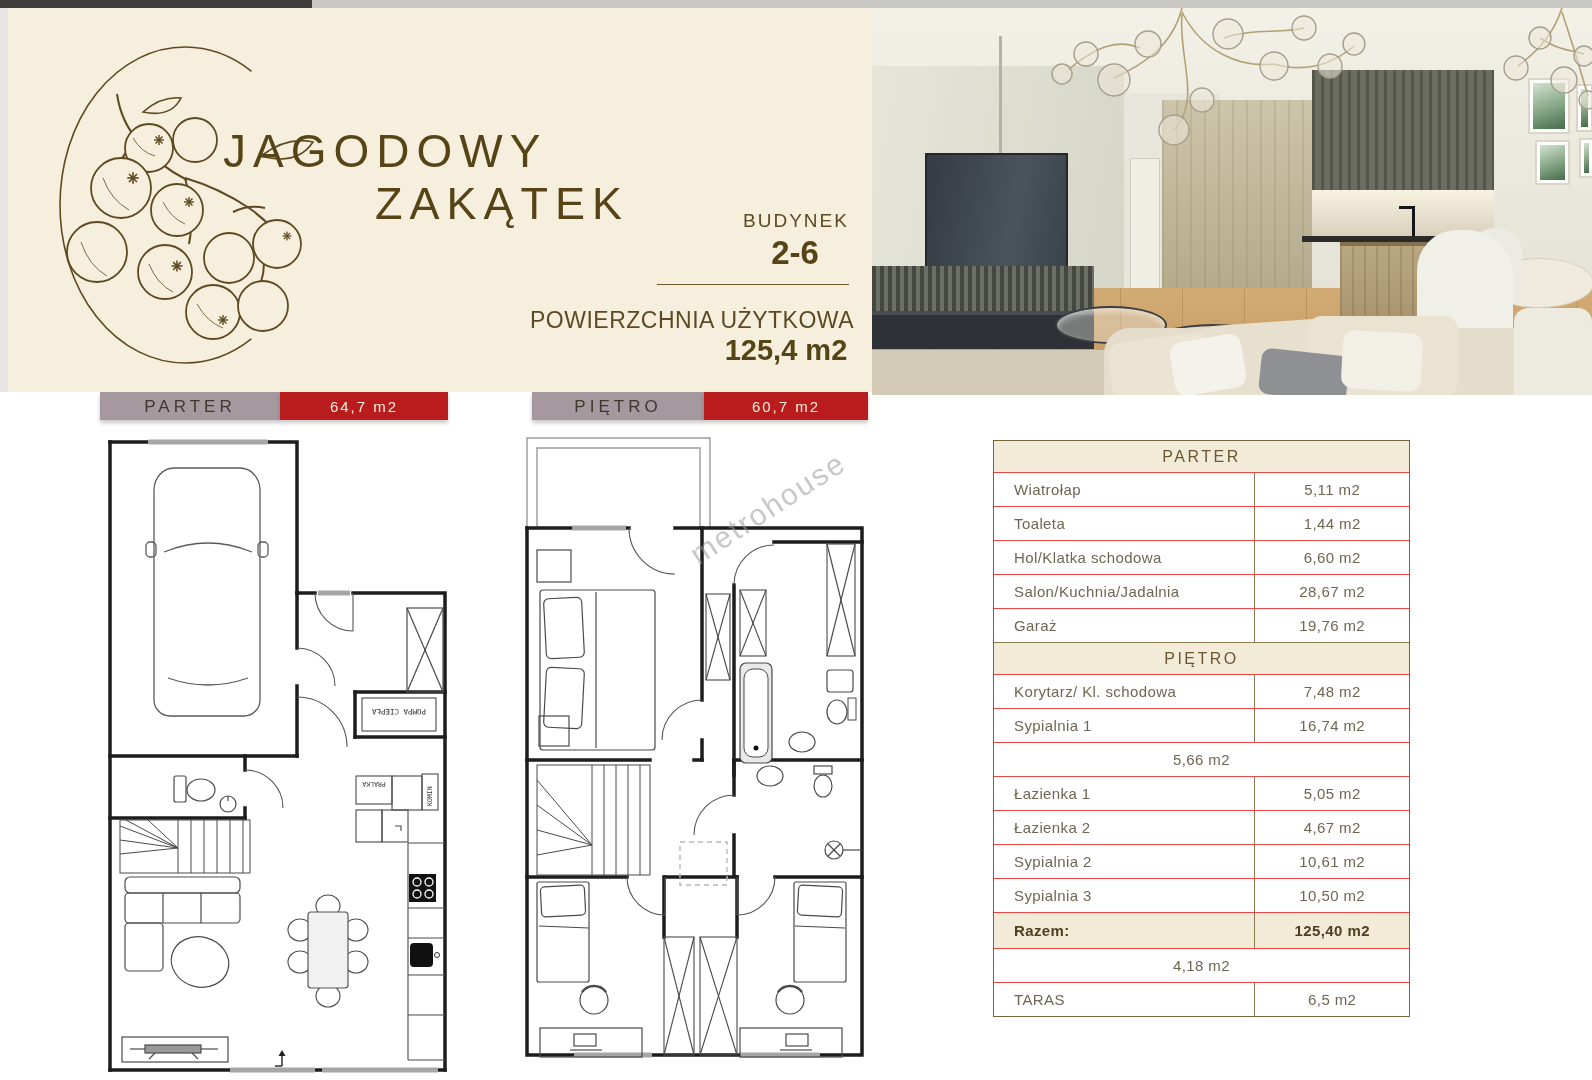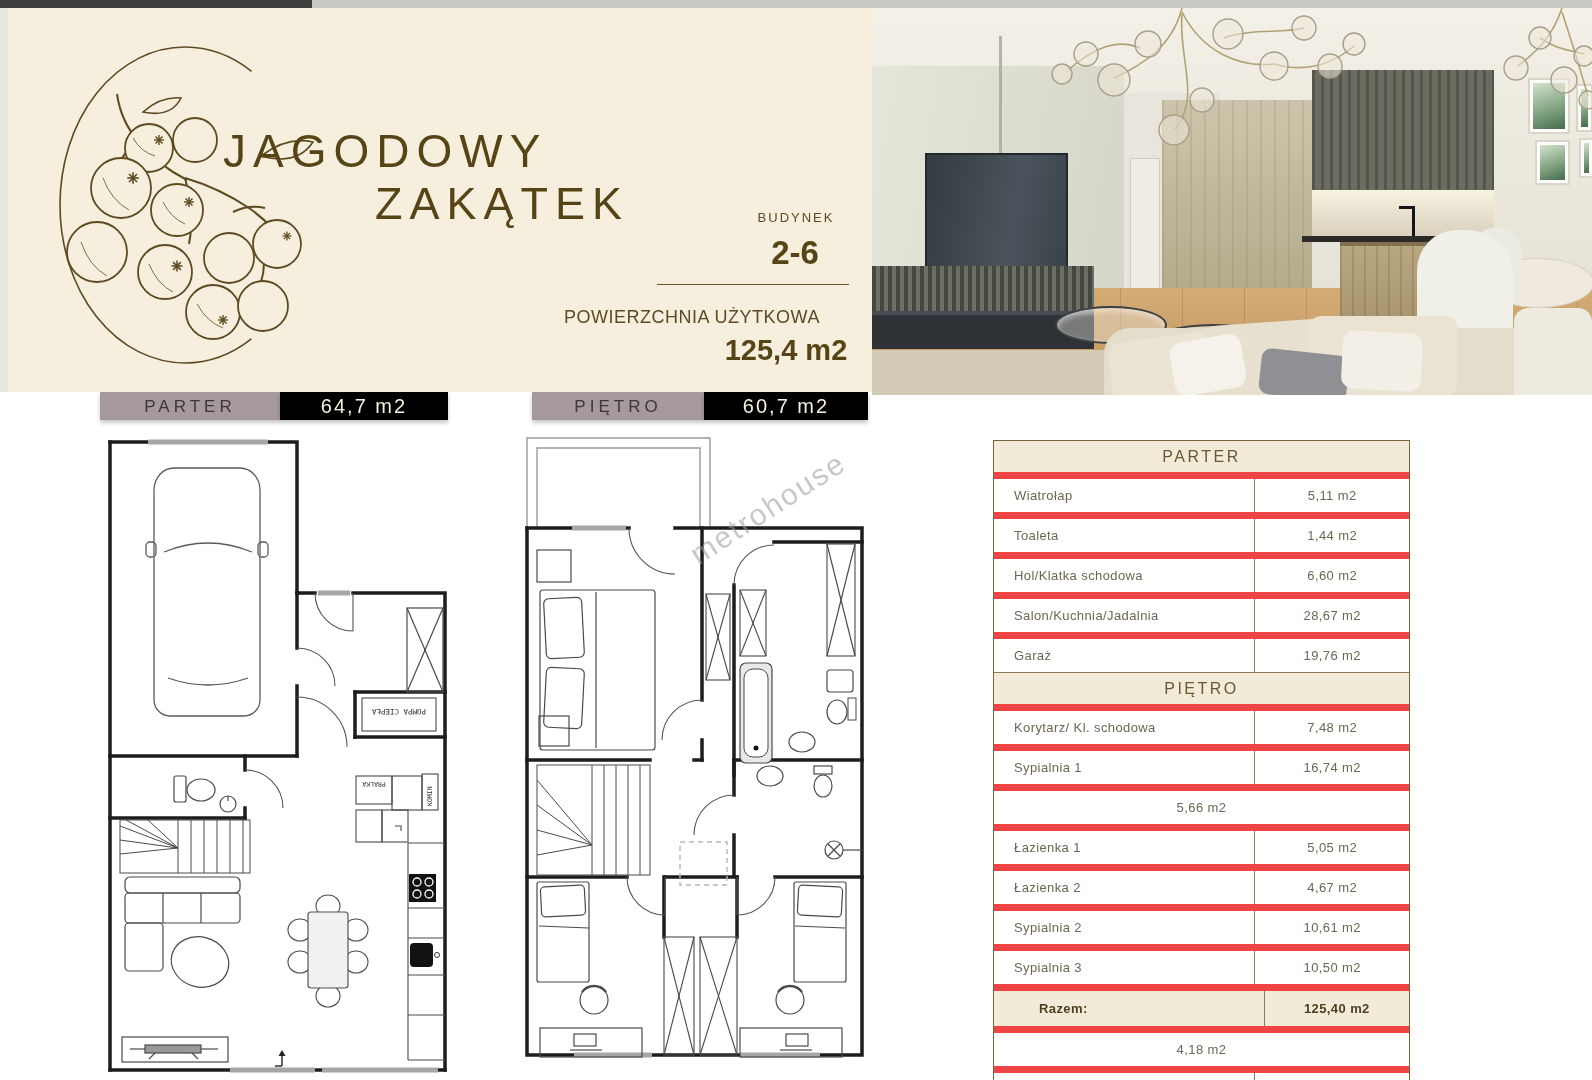--- a/index.html
+++ b/index.html
@@ -10,31 +10,31 @@
   
   .edge-top-dark{left:0;top:0;width:312px;height:8px;background:#3f3e3c;}
   .edge-top-light{left:312px;top:0;width:1280px;height:8px;background:#c9c8c5;}
   .edge-left{left:0;top:8px;width:8px;height:384px;background:#e7e6e2;}
 
   
   .banner{left:8px;top:8px;width:864px;height:384px;background:#f6efde;}
   .brand-line{position:absolute;color:#574416;font-weight:400;margin-left:16px;}
   .brand-1{left:199px;top:116px;font-size:46px;letter-spacing:7px;}
   .brand-2{left:199px;top:170px;width:406px;text-align:right;font-size:45px;letter-spacing:7px;}
-  .bud-label{top:202px;font-size:13px;letter-spacing:2px;color:#5c4a22;}
+  .bud-label{top:202px;font-size:19px;letter-spacing:2px;color:#5c4a22;}
   .bud-number{top:226px;font-size:33px;font-weight:bold;color:#574416;}
   .divider{left:649px;top:276px;width:192px;height:0;border-top:1.5px solid #6c582c;}
-  .area-label{top:299px;font-size:18px;letter-spacing:.5px;color:#5c4a22;}
+  .area-label{top:299px;font-size:23px;letter-spacing:.5px;color:#5c4a22;}
   .area-value{top:326px;font-size:29px;font-weight:bold;color:#574416;}
   .cx{transform:translateX(-50%);white-space:nowrap;}
 
   
   .tag{top:392px;height:28px;line-height:29px;text-align:center;box-shadow:0 3px 4px rgba(0,0,0,.22);}
   .tag-name{background:#a6989f;color:#3e382e;font-size:17px;letter-spacing:4px;}
-  .tag-area{background:#000000;color:#f6efdf;font-size:20px;letter-spacing:2px;}
+  .tag-area{background:#b91c1c;color:#f6efdf;font-size:15px;letter-spacing:2px;}
 
   
   .photo{left:872px;top:8px;width:720px;height:387px;overflow:hidden;background:linear-gradient(180deg,#f3f0e7,#e7e4d9 60%,#e2dfd4);}
   .photo .abs{position:absolute;}
   .ph-floor{left:0;top:280px;width:720px;height:107px;
     background:repeating-linear-gradient(90deg,rgba(120,85,45,.25) 0 1px,transparent 1px 62px),
                linear-gradient(180deg,#d3ab74,#c19660);}
   .ph-rug{left:0;top:342px;width:248px;height:45px;background:#d4cbb6;}
   .ph-wall-left{left:0;top:58px;width:252px;height:258px;background:linear-gradient(100deg,#e6e5d9,#d5d5c8);}
   .ph-seam{left:127px;top:28px;width:3px;height:276px;background:#b2b1a5;}
@@ -83,25 +83,25 @@
   
   .plan{position:absolute;}
   .watermark{left:693px;top:540px;font-size:30px;letter-spacing:2px;color:#9b9b9b;opacity:.55;
     transform:rotate(-33deg);transform-origin:0 50%;white-space:nowrap;}
 
   
   .atable{left:993px;top:440px;width:417px;border:1.5px solid #77643c;background:#ffffff;box-sizing:border-box;}
   .t-head{height:31px;line-height:31px;text-align:center;background:#f2ebd8;color:#6a5832;
           font-size:16px;letter-spacing:2.5px;border-top:1px solid #8d7a54;}
   .t-head:first-child{border-top:none;}
-  .t-row{display:flex;height:33px;line-height:33px;border-top:7px solid #ef4444;font-size:13px;color:#6f6553;letter-spacing:.4px;}
+  .t-row{display:flex;height:33px;line-height:33px;border-top:1px solid #ef4444;font-size:15px;color:#6f6553;letter-spacing:.4px;}
   .t-label{flex:0 0 63%;box-sizing:border-box;padding-left:20px;border-right:1px solid #8d7a54;
            white-space:nowrap;overflow:hidden;}
   .t-value{flex:1;text-align:center;}
-  .t-total{background:#f2ebd8;font-weight:bold;color:#4f401f;height:35px;line-height:35px;padding-left:25px;}
+  .t-total{background:#f2ebd8;font-weight:bold;color:#4f401f;height:35px;line-height:35px;}
 
   svg text{font-family:"DejaVu Sans Mono","Liberation Mono",monospace;}
 </style>
 </head>
 <body>
 
 <div class="page">
 
   <div class="abs edge-top-dark"></div>
   <div class="abs edge-top-light"></div>

